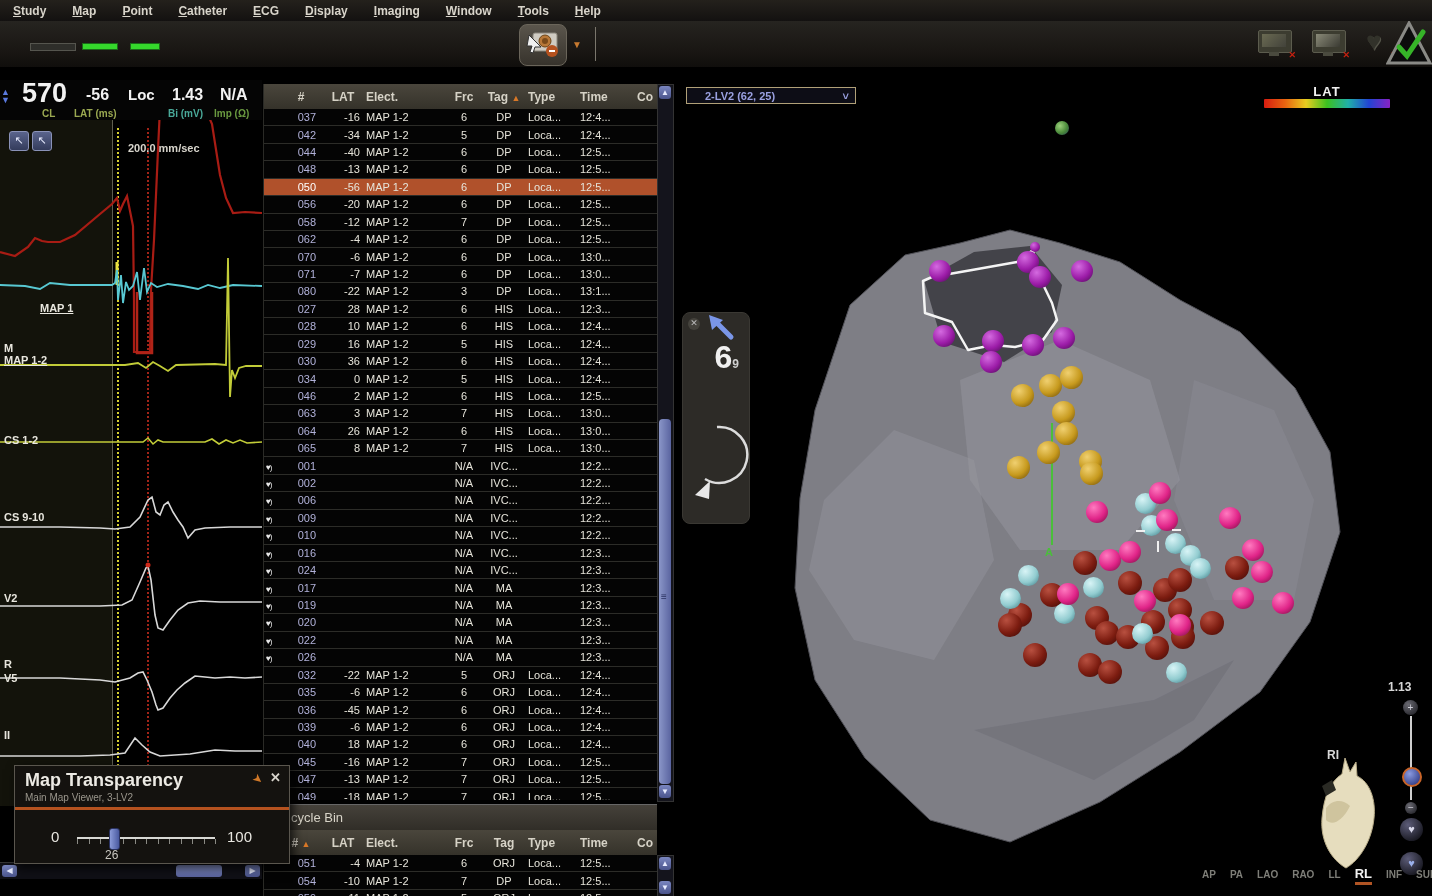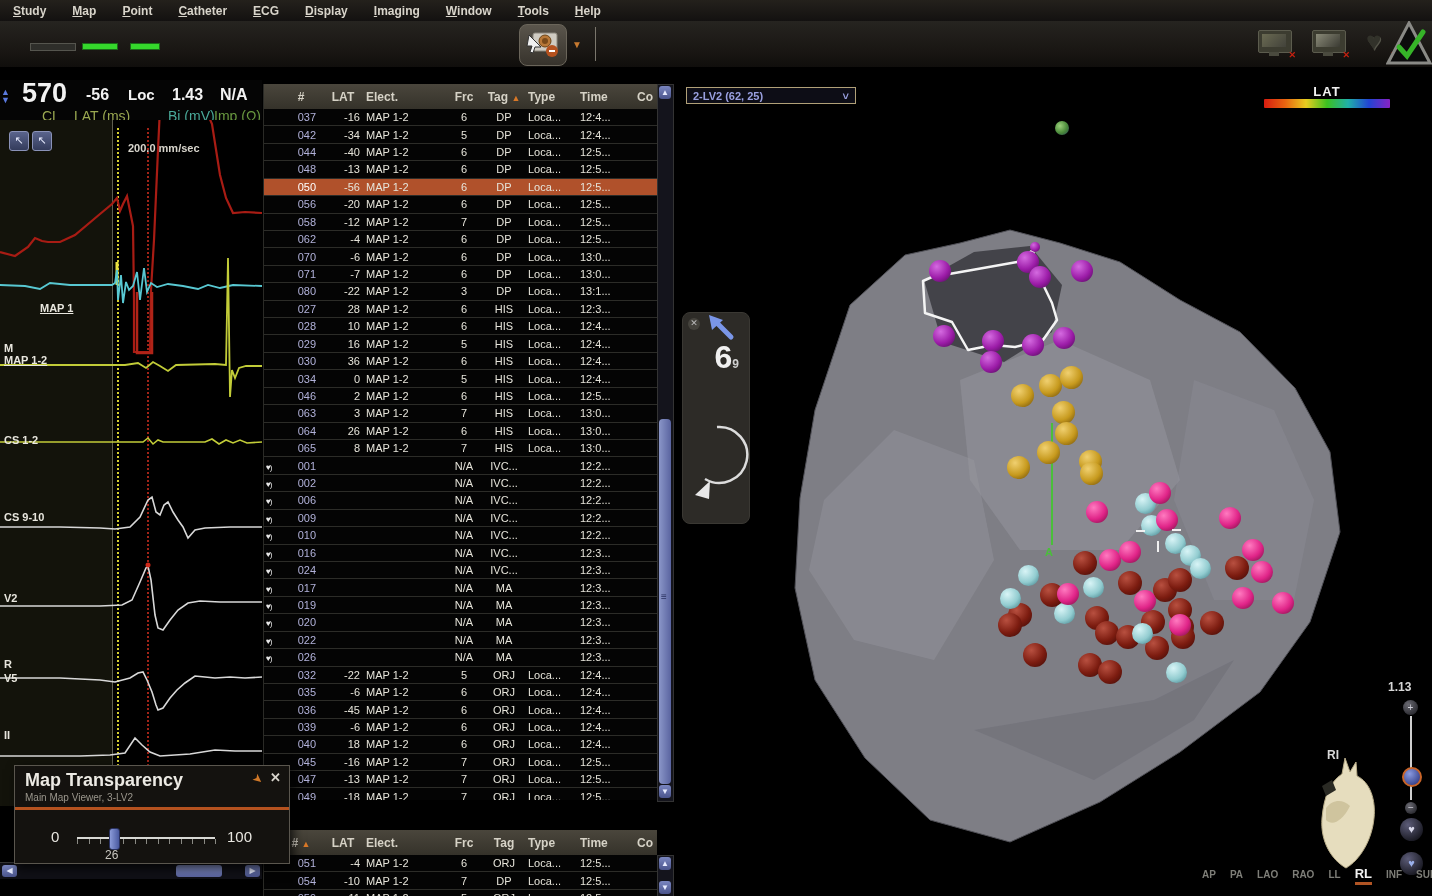--- a/index.html
+++ b/index.html
@@ -23,21 +23,21 @@
   .monitor{position:absolute;left:0;top:0;width:32px;height:21px;background:#3c3c30;border:1px solid #5c5c4e;border-radius:2px;}
   .monitor:after{content:"";position:absolute;left:10px;top:21px;width:10px;height:4px;background:#4a4a3e;}
   .mon-screen{position:absolute;left:3px;top:3px;width:24px;height:13px;background:linear-gradient(135deg,#6a6a52,#42423a);}
   .heart-glyph{position:absolute;left:0;top:-4px;font-size:26px;color:#32322a;text-shadow:1px 1px 0 #55554a;}
   #logo-tri{left:1386px;top:0px;}
 
   
   #ecg{left:0;top:80px;width:262px;height:816px;background:#000;}
   #ecg-head{position:absolute;left:0;top:0;width:262px;height:40px;background:#050505;}
   .stat-val{position:absolute;color:#f2f2f2;font-weight:bold;}
-  .stat-lab{position:absolute;font-size:14px;font-weight:normal;}
+  .stat-lab{position:absolute;font-size:10px;font-weight:bold;}
   .green-bar{position:absolute;top:1px;height:5px;background:#35d82c;border:1px solid #1a6a18;}
   #ecg-spin{position:absolute;left:1px;top:8px;color:#5a7ae0;font-size:9px;line-height:8px;}
   #sig{position:absolute;left:0;top:40px;width:262px;height:686px;background:#000;overflow:hidden;}
   #lead-strip{position:absolute;left:0;top:0;width:112px;height:686px;background:#13130b;border-right:1px solid #5e5e50;}
   .lead-label{position:absolute;left:4px;color:#e8e6de;font-size:11px;font-weight:bold;}
   .tool-btn{position:absolute;top:11px;width:18px;height:18px;border-radius:3px;border:1px solid #8a92b8;
             background:linear-gradient(#5a648c,#343c5c);color:#e8ecff;font-size:11px;line-height:17px;text-align:center;}
   #sweep{position:absolute;left:128px;top:12px;color:#d8d5cc;font-size:11px;font-weight:bold;margin-top:10px;}
   .vdash{position:absolute;top:8px;height:650px;width:0;border-left:2px dotted;}
   #ecg-hscroll{position:absolute;left:0;top:782px;width:262px;height:16px;background:#101016;border-top:1px solid #333;}
@@ -69,21 +69,21 @@
   #vs-thumb:after{content:"≡";position:absolute;left:2px;top:172px;color:#2a3260;font-size:10px;}
   #rb-title{position:absolute;left:0;top:720px;width:393px;height:26px;background:linear-gradient(#45413a,#302d27);
             border-top:1px solid #666;color:#d8d4c8;font-size:13px;}
   #rb-title span{position:absolute;left:27px;top:5px;}
   #rb-head{top:746px;}
   #rb-rows{position:absolute;left:0;top:771px;width:393px;height:51px;overflow:hidden;}
 
   
   #map{left:674px;top:80px;width:758px;height:816px;background:#000;overflow:hidden;}
   #map-select{position:absolute;left:12px;top:7px;width:170px;height:17px;background:#0d0d16;border:1px solid #b0a078;
-              color:#9aa0e0;font-size:11px;font-weight:bold;line-height:17px;padding-left:6px;box-sizing:border-box;}
+              color:#9aa0e0;font-size:11px;font-weight:bold;line-height:17px;padding-left:18px;box-sizing:border-box;}
   #map-select .chev{position:absolute;right:6px;top:0;}
   #lat-label{position:absolute;left:590px;top:4px;width:126px;text-align:center;color:#f0f0f0;font-size:13px;font-weight:bold;letter-spacing:1px;}
   #lat-bar{position:absolute;left:590px;top:19px;width:126px;height:9px;border-radius:1px;
            background:linear-gradient(to right,#d81c10,#e86410,#e8cc20,#3cc020,#20b0a8,#2244d4,#8822c4);}
   .sphere{position:absolute;border-radius:50%;}
   #rot-widget{position:absolute;left:8px;top:232px;width:66px;height:210px;border-radius:8px;background:#2d2b27;border:1px solid #3a3833;}
   #rot-close{position:absolute;left:5px;top:5px;width:12px;height:12px;border-radius:6px;background:#44423c;color:#bbb;
              font-size:9px;line-height:11px;text-align:center;}
   #rot-num{position:absolute;right:10px;top:26px;color:#f0f0f0;font-size:32px;font-weight:bold;}
   #rot-num small{font-size:12px;color:#cfcfcf;}
@@ -695,20 +695,23 @@
           <div>12:5...</div>
           <div></div>
         </div>
       </div>
     <div class="vscroll" style="left:393px;top:0px;height:716px;">
       <div class="vs-btn" style="top:1px;">▲</div>
       <div id="vs-thumb"></div>
       <div class="vs-btn" style="top:700px;">▼</div>
     </div>
 
+    <div id="rb-title">
+      <span>cycle Bin</span>
+    </div>
     <div id="rb-head" class="tbl-grid">
         <div></div>
         <div class="hcell"># <span class="sort-arrow">▲</span></div>
         <div class="hcell">LAT</div>
         <div class="hcell l">Elect.</div>
         <div class="hcell">Frc</div>
         <div class="hcell">Tag</div>
         <div class="hcell l">Type</div>
         <div class="hcell l">Time</div>
         <div class="hcell">Co</div>

